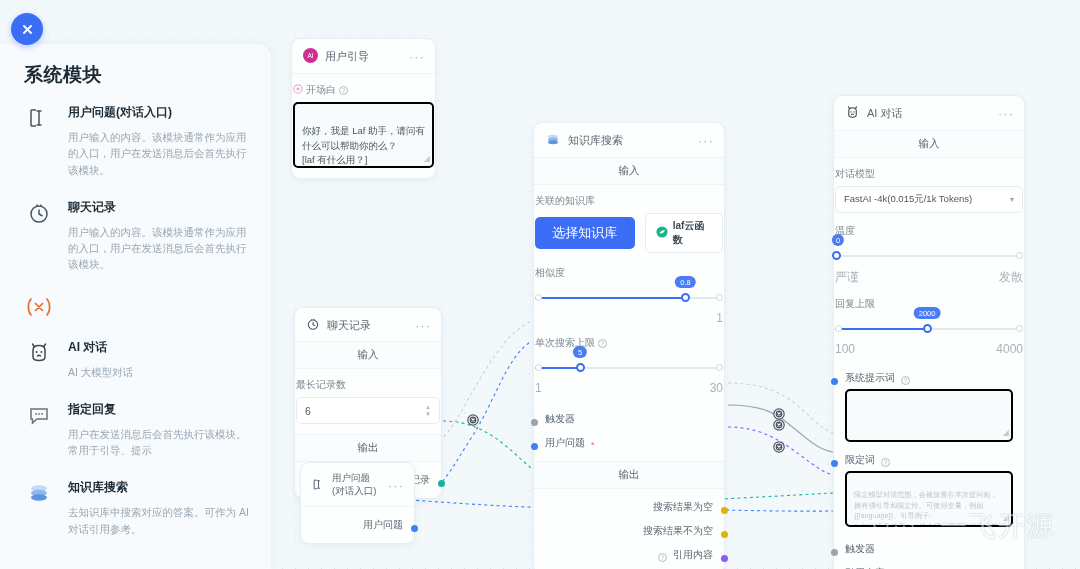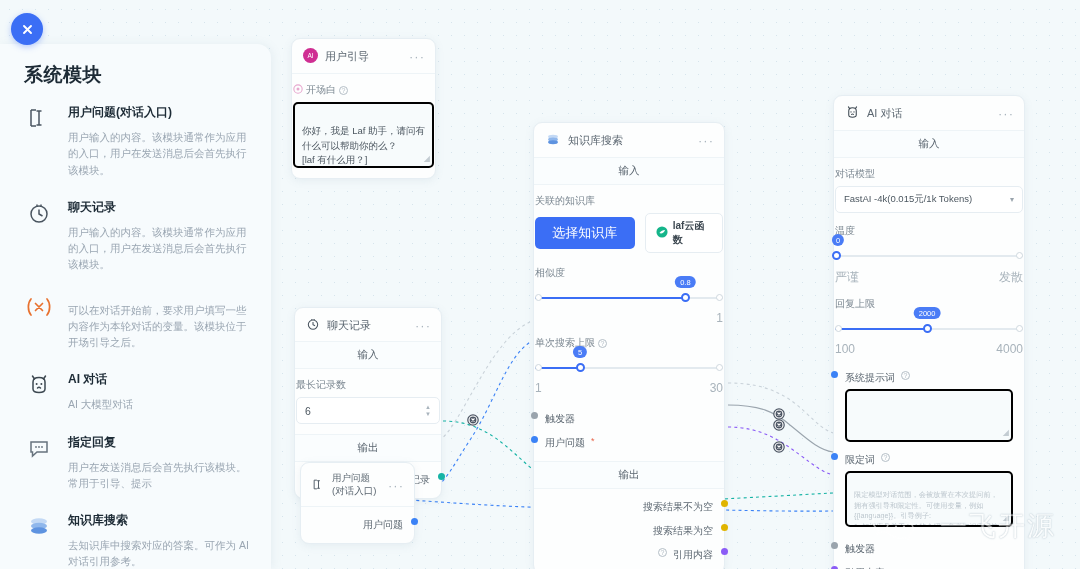--- a/index.html
+++ b/index.html
@@ -103,21 +103,21 @@
   .knob { position: absolute; top: 7px; width: 9px; height: 9px; border-radius: 50%; background: #fff; border: 2px solid #3b6ef5; margin-left:-4px; cursor:pointer;}
   .bubble {
     position: absolute; top: -10px; transform: translateX(-50%);
     background: #4a7cf6; color: #fff; font-size: 7.5px;
     padding: 1.5px 5px; border-radius: 8px; white-space: nowrap;
   }
   .scale { display: flex; justify-content: space-between; font-size: 12px; color: #a8b3bb; margin-top: -1px;}
   .scale.right-only { justify-content: flex-end; }
 
   
-  .conn-row { display: flex; align-items: flex-start; gap: 6px; font-size: 10px; color: #5b6670; padding: 5px 0; position: relative;}
+  .conn-row { display: flex; align-items: flex-end; gap: 6px; font-size: 10px; color: #5b6670; padding: 5px 0; position: relative;}
   .conn-row.out { justify-content: flex-end; }
   .dot { width: 7px; height: 7px; border-radius: 50%; display:inline-block; flex: none;}
   .dot-in { position: absolute; left: -14.5px; }
   .dot-out { position: absolute; right: -14.5px; }
   .req { color: #e8654a; font-size: 9px; }
   .conn-list { padding: 6px 11px 6px; }
 
   
   .btn-primary {
     background: #3b6ef5; color: #fff; border: none; border-radius: 5px;
@@ -242,21 +242,20 @@
 
     <div class="mod-item">
       <span class="mod-icon">
         <svg width="26" height="22" viewBox="0 0 26 22" fill="none" stroke="#e8712f" stroke-width="1.7">
           <path d="M5,3 C1.5,7 1.5,15 5,19" stroke-linecap="round"></path>
           <path d="M21,3 C24.5,7 24.5,15 21,19" stroke-linecap="round"></path>
           <path d="M9.5,7.5 L16.5,14.5 M16.5,7.5 L9.5,14.5" stroke-linecap="round"></path>
         </svg>
       </span>
       <div class="mod-text">
-        <div class="mod-desc">可以在对话开始前，要求用户填写一些内容作为本轮对话的变量。该模块位于开场引导之后。</div>
       </div>
     </div>
 
     <div class="mod-item">
       <span class="mod-icon">
         <svg width="24" height="24" viewBox="0 0 24 24" fill="none" stroke="#3d4851" stroke-width="1.5">
           <path d="M6,9 C6,6 8.5,4.5 12,4.5 C15.5,4.5 18,6 18,9 L18,16 C18,18 16.5,19.5 12,19.5 C7.5,19.5 6,18 6,16 Z"></path>
           <path d="M7.5,6 L5.5,3 M16.5,6 L18.5,3" stroke-linecap="round"></path>
           <circle cx="9.6" cy="11" r="1" fill="#3d4851" stroke="none"></circle>
           <circle cx="14.4" cy="11" r="1" fill="#3d4851" stroke="none"></circle>
@@ -451,25 +450,25 @@
     <div class="conn-row">
       <span class="dot dot-in" style="background:#3b82f6"></span>
       <span>用户问题</span>
       <span class="req">*</span>
     </div>
   </div>
 
   <div class="section-bar" style="border-top:1px solid #eef4f7;">输出</div>
   <div class="conn-list">
     <div class="conn-row out">
+      <span>搜索结果为空</span>
+      <span class="dot dot-out" style="background:#e0b400"></span>
+    </div>
+    <div class="conn-row out">
       <span>搜索结果不为空</span>
-      <span class="dot dot-out" style="background:#e0b400"></span>
-    </div>
-    <div class="conn-row out">
-      <span>搜索结果为空</span>
       <span class="dot dot-out" style="background:#e0b400"></span>
     </div>
     <div class="conn-row out">
       <span class="qmark">?</span>
       <span>引用内容</span>
       <span class="dot dot-out" style="background:#8b5cf6"></span>
     </div>
   </div>
 </div>
 

